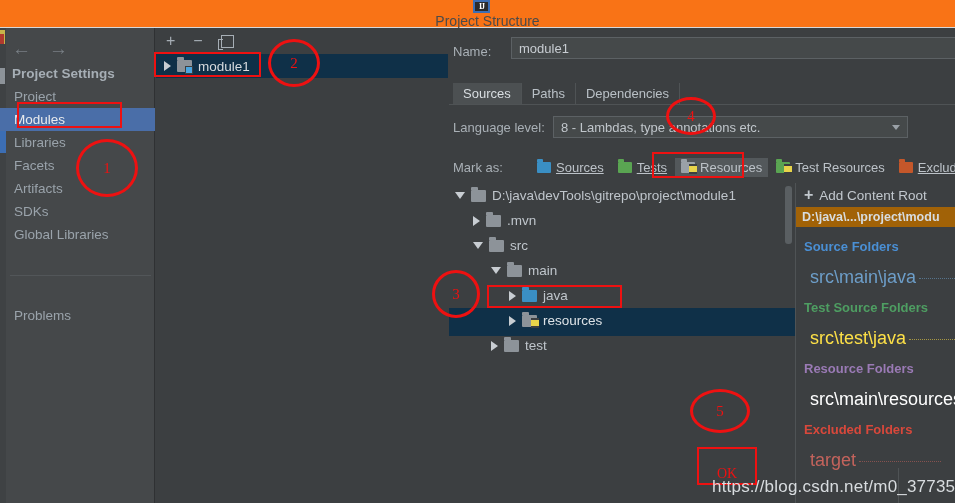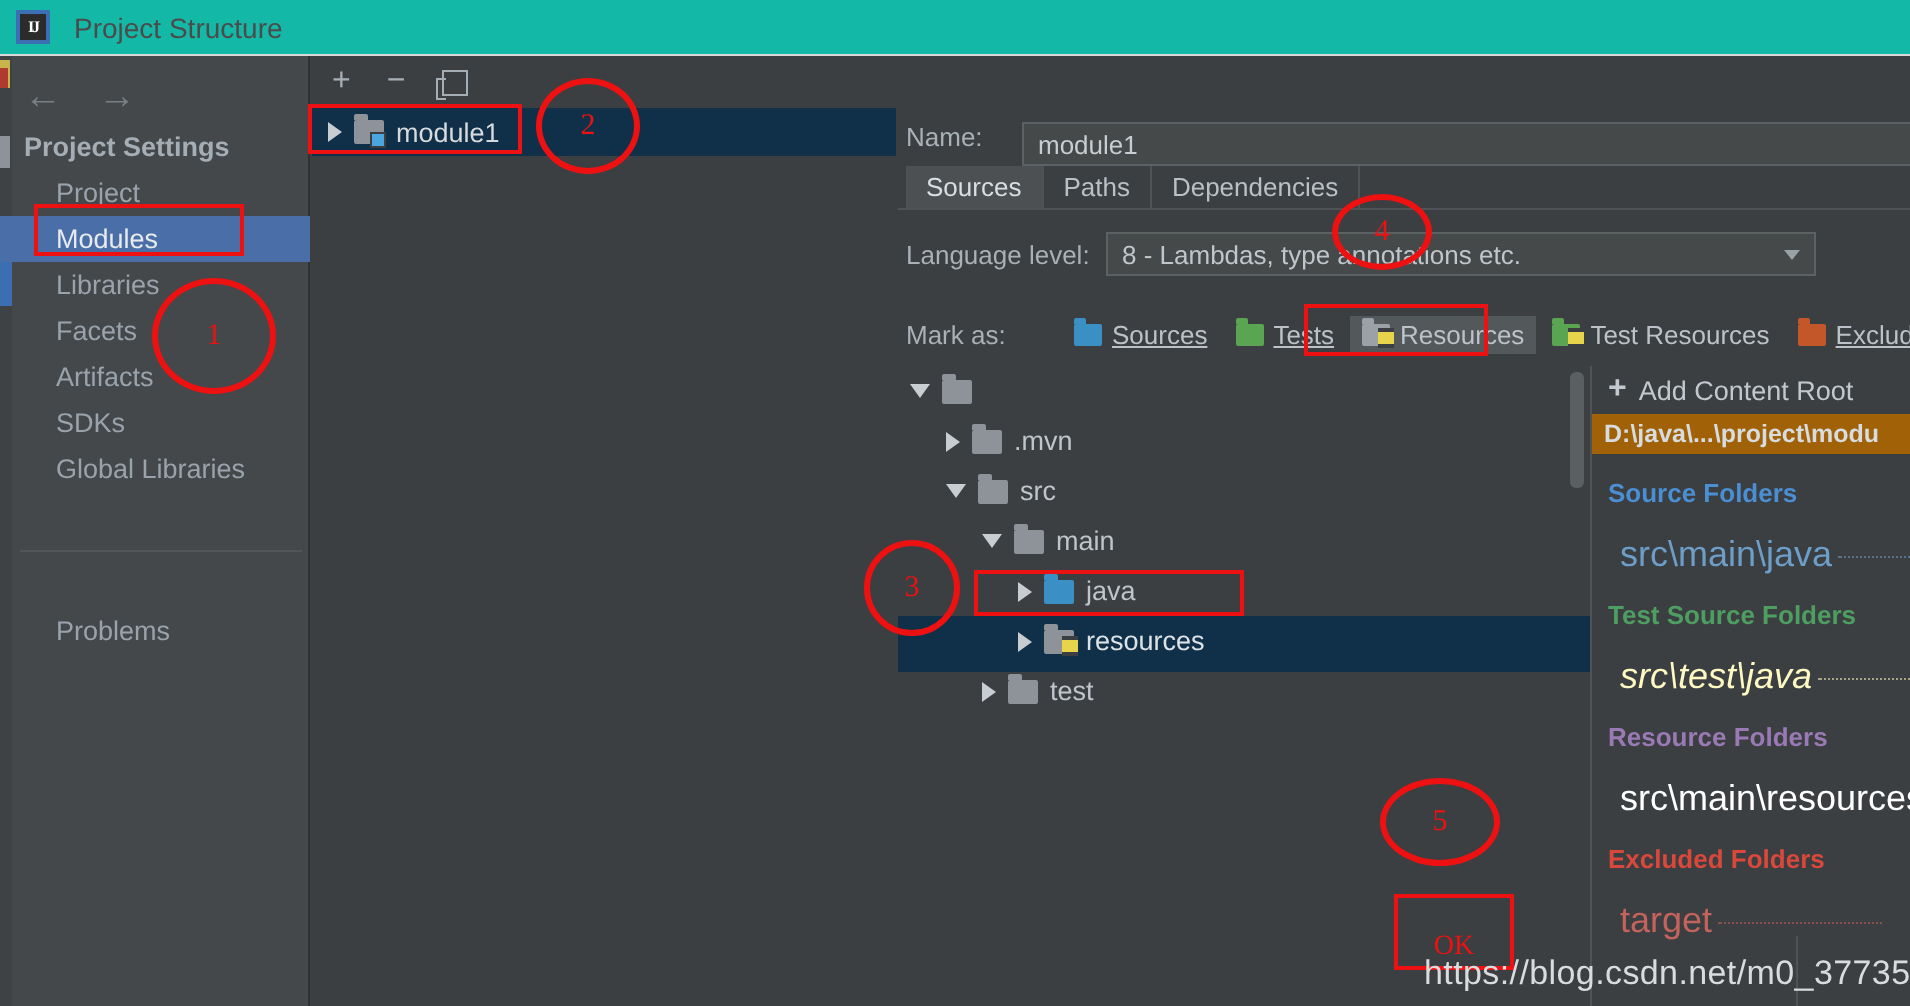--- a/index.html
+++ b/index.html
@@ -8,22 +8,22 @@
     font-family: "Liberation Sans", sans-serif;
     background:#3c3f41;
     color:#a9b7c6;
     font-size:13px;
     position:relative;
   }
 
   
   #titlebar {
     position:absolute; left:0; top:0; width:955px; height:28px;
-    background:#14b8a6; border-bottom:1px solid #d8d8d8;
-    display:flex; align-items:center; padding-left:8px;
+    background:#f97316; border-bottom:1px solid #d8d8d8;
+    display:flex; align-items:center; padding-left:8px;flex-direction:column;
   }
   #ij-logo {
     width:17px; height:17px; background:#2b2b2b;
     border:2px solid #3c6eb4;
     display:flex; align-items:center; justify-content:center;
     color:#ffffff; font-size:8px; font-weight:bold; letter-spacing:-1px;
     font-family:"Liberation Serif", serif;
   }
   #title-text { margin-left:12px; color:#4b4b4b; font-size:14px; }
 
@@ -47,21 +47,21 @@
   }
   .arrow-glyph { color:#787f85; font-size:19px; line-height:19px; }
 
   #nav-list { position:absolute; left:0; top:34px; width:155px; }
   .nav-row {
     height:23px; display:flex; align-items:center;
     padding-left:14px; font-size:13.5px; color:#9aa3ab;
     white-space:nowrap;
   }
   .nav-row.group { font-weight:bold; color:#a6aeb5; padding-left:12px; }
-  .nav-row.child { padding-left:28px; }
+  .nav-row.child { padding-left:14px; }
   .nav-row.selected { background:#4a6ea8; color:#e8eaed; }
   #nav-sep {
     position:absolute; left:10px; width:141px; height:1px; background:#525659;
     top:247px;
   }
   #nav-problems {
     position:absolute; left:0; top:276px; width:155px;
   }
 
   
@@ -111,21 +111,21 @@
     background:#e8d44a;
     box-shadow: inset 0 2px 0 #3c3f41, inset 0 -2px 0 #3c3f41;
   }
   #module-label { color:#d6dade; font-size:13.5px; }
 
   
   #detail {
     position:absolute; left:449px; top:28px; width:506px; height:475px;
     background:#3c3f41;
   }
-  #name-row { position:absolute; left:4px; top:33px; display:flex; align-items:flex-start; }
+  #name-row { position:absolute; left:4px; top:9px; display:flex; align-items:flex-end; }
   #name-label { width:58px; color:#a9b0b6; }
   #name-input {
     width:445px; height:22px; background:#45494a; border:1px solid #5c6164;
     color:#c8cdd2; padding:0 7px; font-size:13px; font-family:"Liberation Sans", sans-serif;
     line-height:20px;
   }
   #tabs {
     position:absolute; left:4px; top:54px; width:502px; height:22px;
     display:flex; align-items:flex-end;
   }
@@ -182,21 +182,21 @@
     height:20px; background:#a16207; display:flex; align-items:center; padding-left:6px;
     color:#d7dce0; font-size:12.5px; font-weight:bold; white-space:nowrap; overflow:hidden;
   }
   .grp-head { font-weight:bold; font-size:13px; padding-left:8px; margin-top:12px; }
   .grp-item { font-size:18px; padding-left:14px; margin-top:13px; position:relative; white-space:nowrap; }
   .grp-item .dots {
     display:inline-block; vertical-align:middle;
     border-bottom:1px dotted currentColor; width:82px; margin-left:3px; opacity:.55;
   }
   .c-src { color:#4a8fd4; } .c-srci { color:#6d9ec9; }
-  .c-test { color:#4e9e62; } .c-testi { color:#fef9c3;font-style:italic; }
+  .c-test { color:#4e9e62; } .c-testi { color:#fde047; }
   .c-res { color:#9a7ab5; } .c-resi { color:#ffffff; }
   .c-exc { color:#d9483b; } .c-exci { color:#c4635c; }
 
   
   .ann {
     position:absolute; border:3px solid #ee1111; border-radius:50%;
     color:#ee1111; font-size:15px; display:flex; align-items:center;
     justify-content:center; font-family:"Liberation Serif", serif;
   }
   .box {
@@ -333,20 +333,21 @@
       <span class="mark-ico mk-excl"></span>
       <span class="ul">Excluded</span>
     </div>
   </div>
 
   <div id="tree-sel-band"></div>
   <div id="tree">
     <div class="tree-row" style="padding-left:6px">
       <span class="tri-down"></span>
       <span class="folder-ico"></span>
+      <span>D:\java\devTools\gitrepo\project\module1</span>
     </div>
     <div class="tree-row" style="padding-left:24px">
       <span class="tri-right"></span>
       <span class="folder-ico"></span>
       <span>.mvn</span>
     </div>
     <div class="tree-row" style="padding-left:24px">
       <span class="tri-down"></span>
       <span class="folder-ico"></span>
       <span>src</span>

